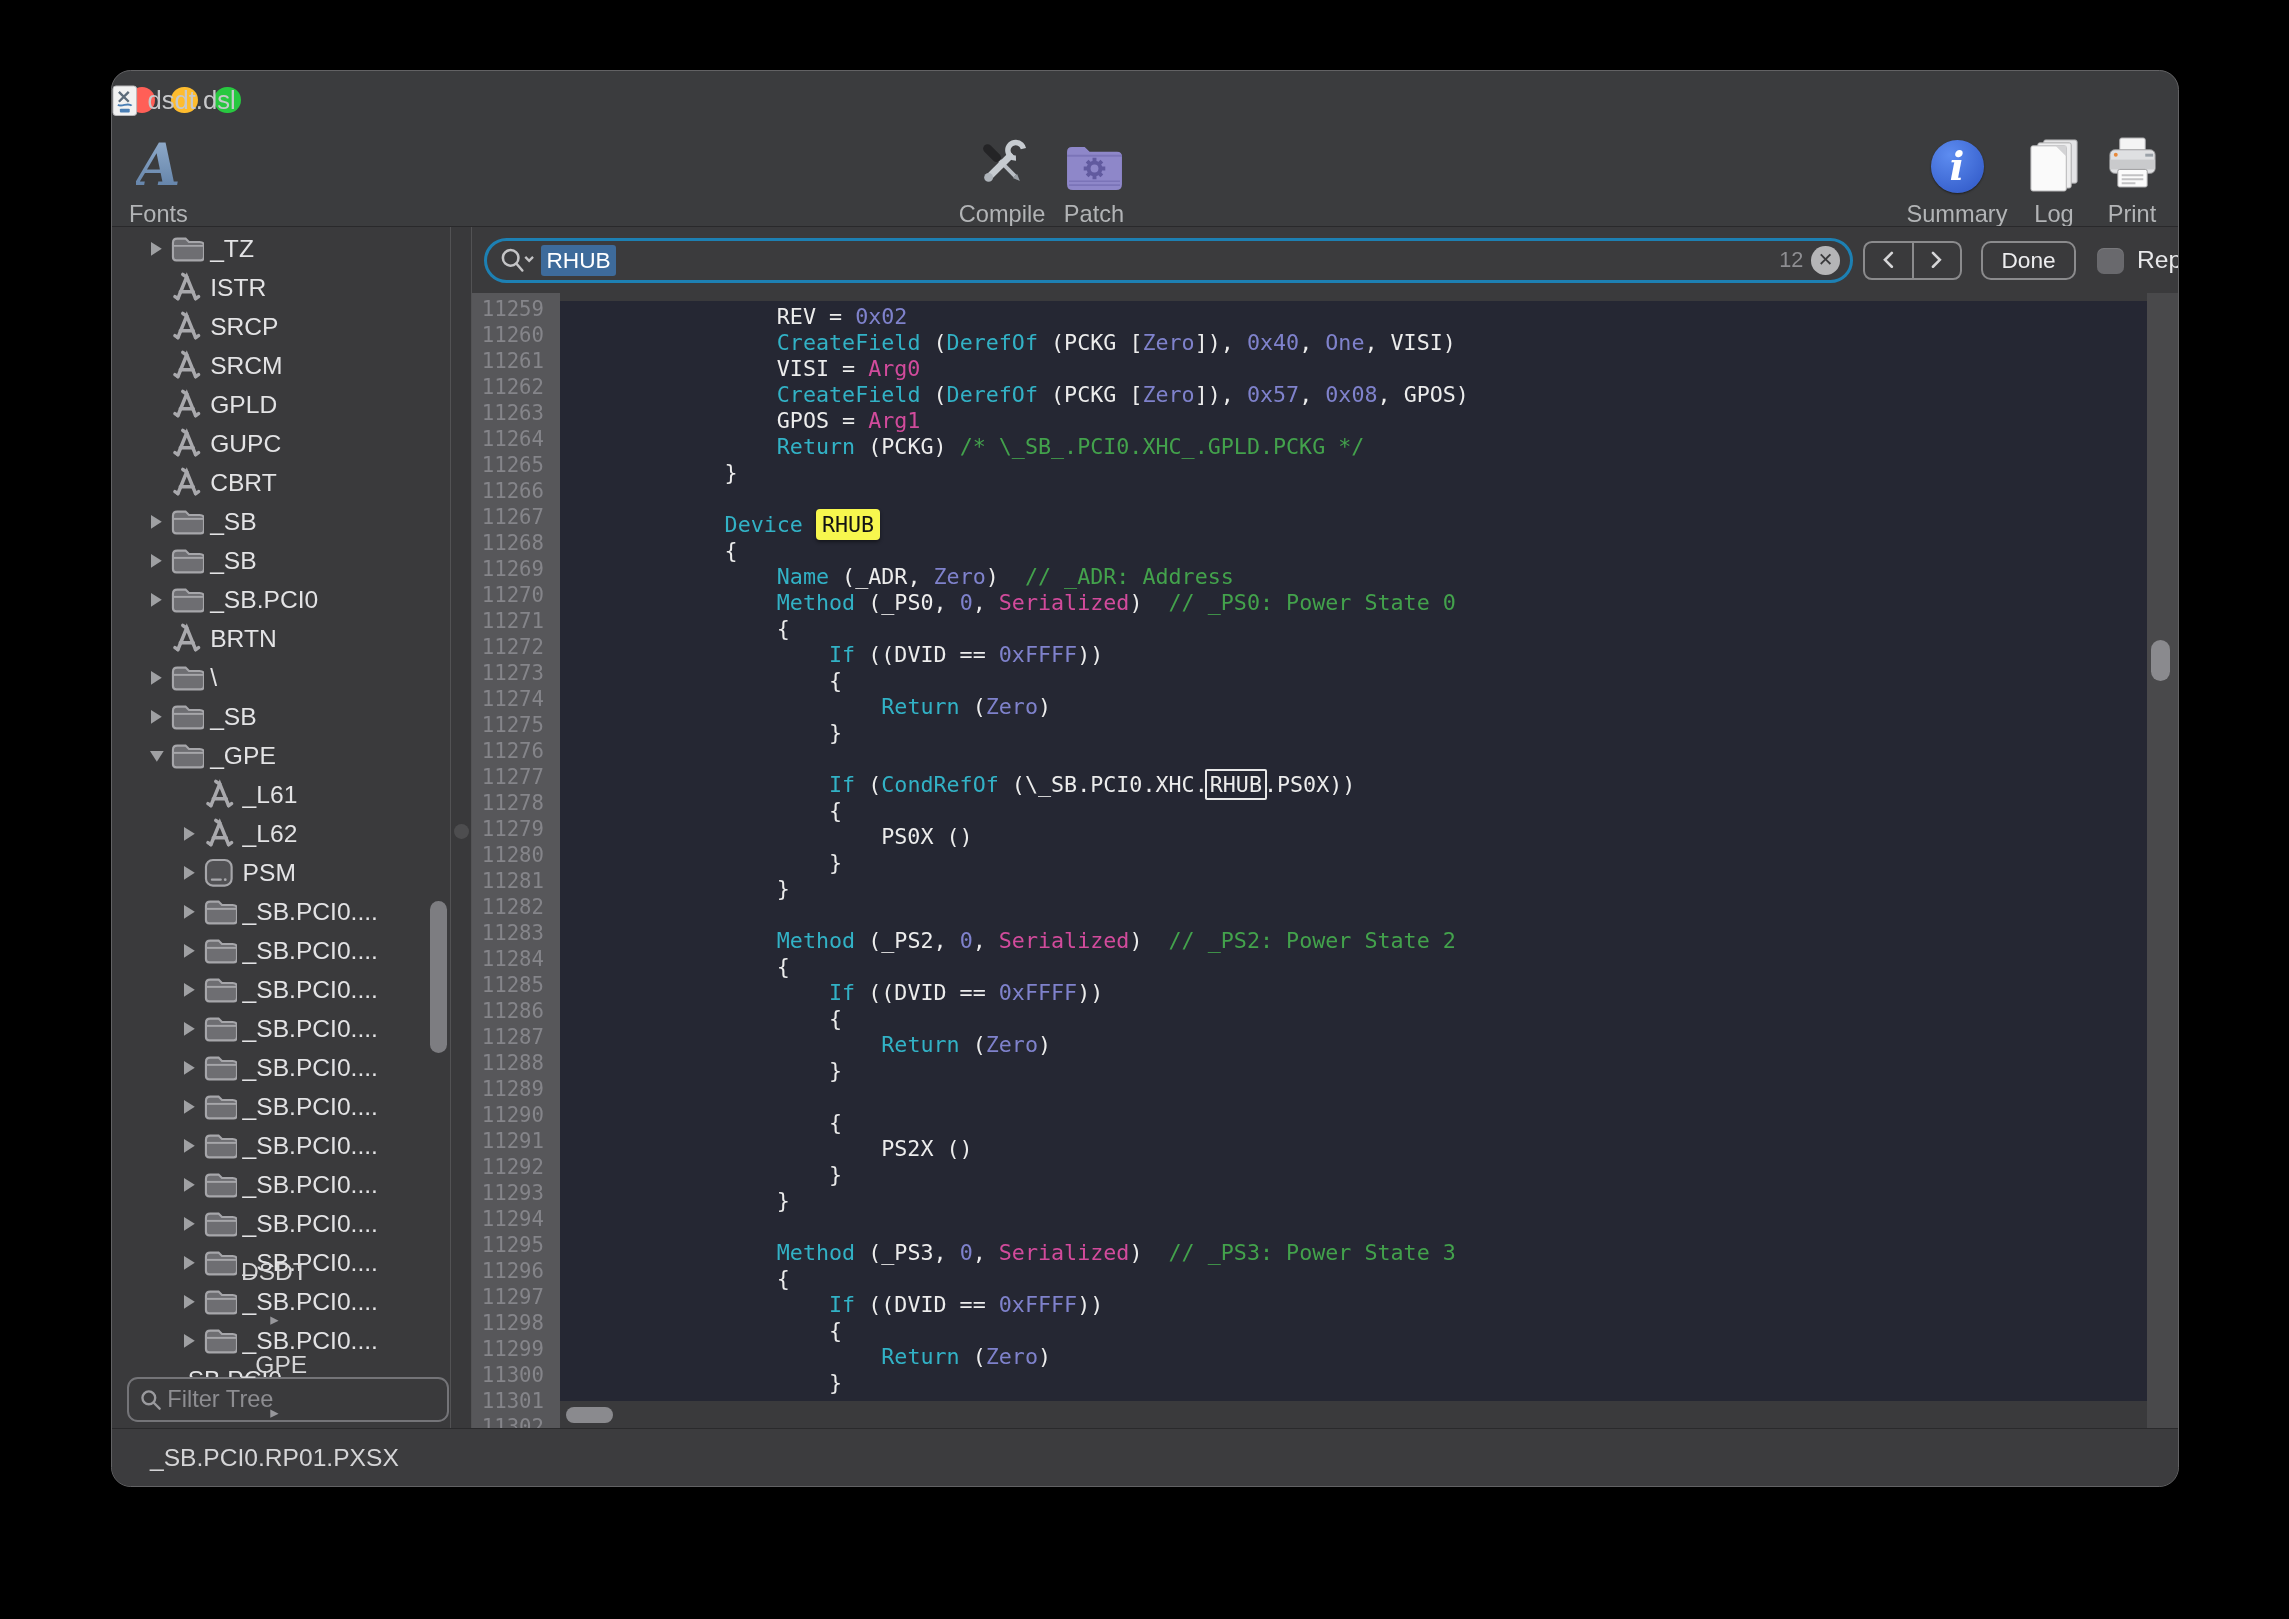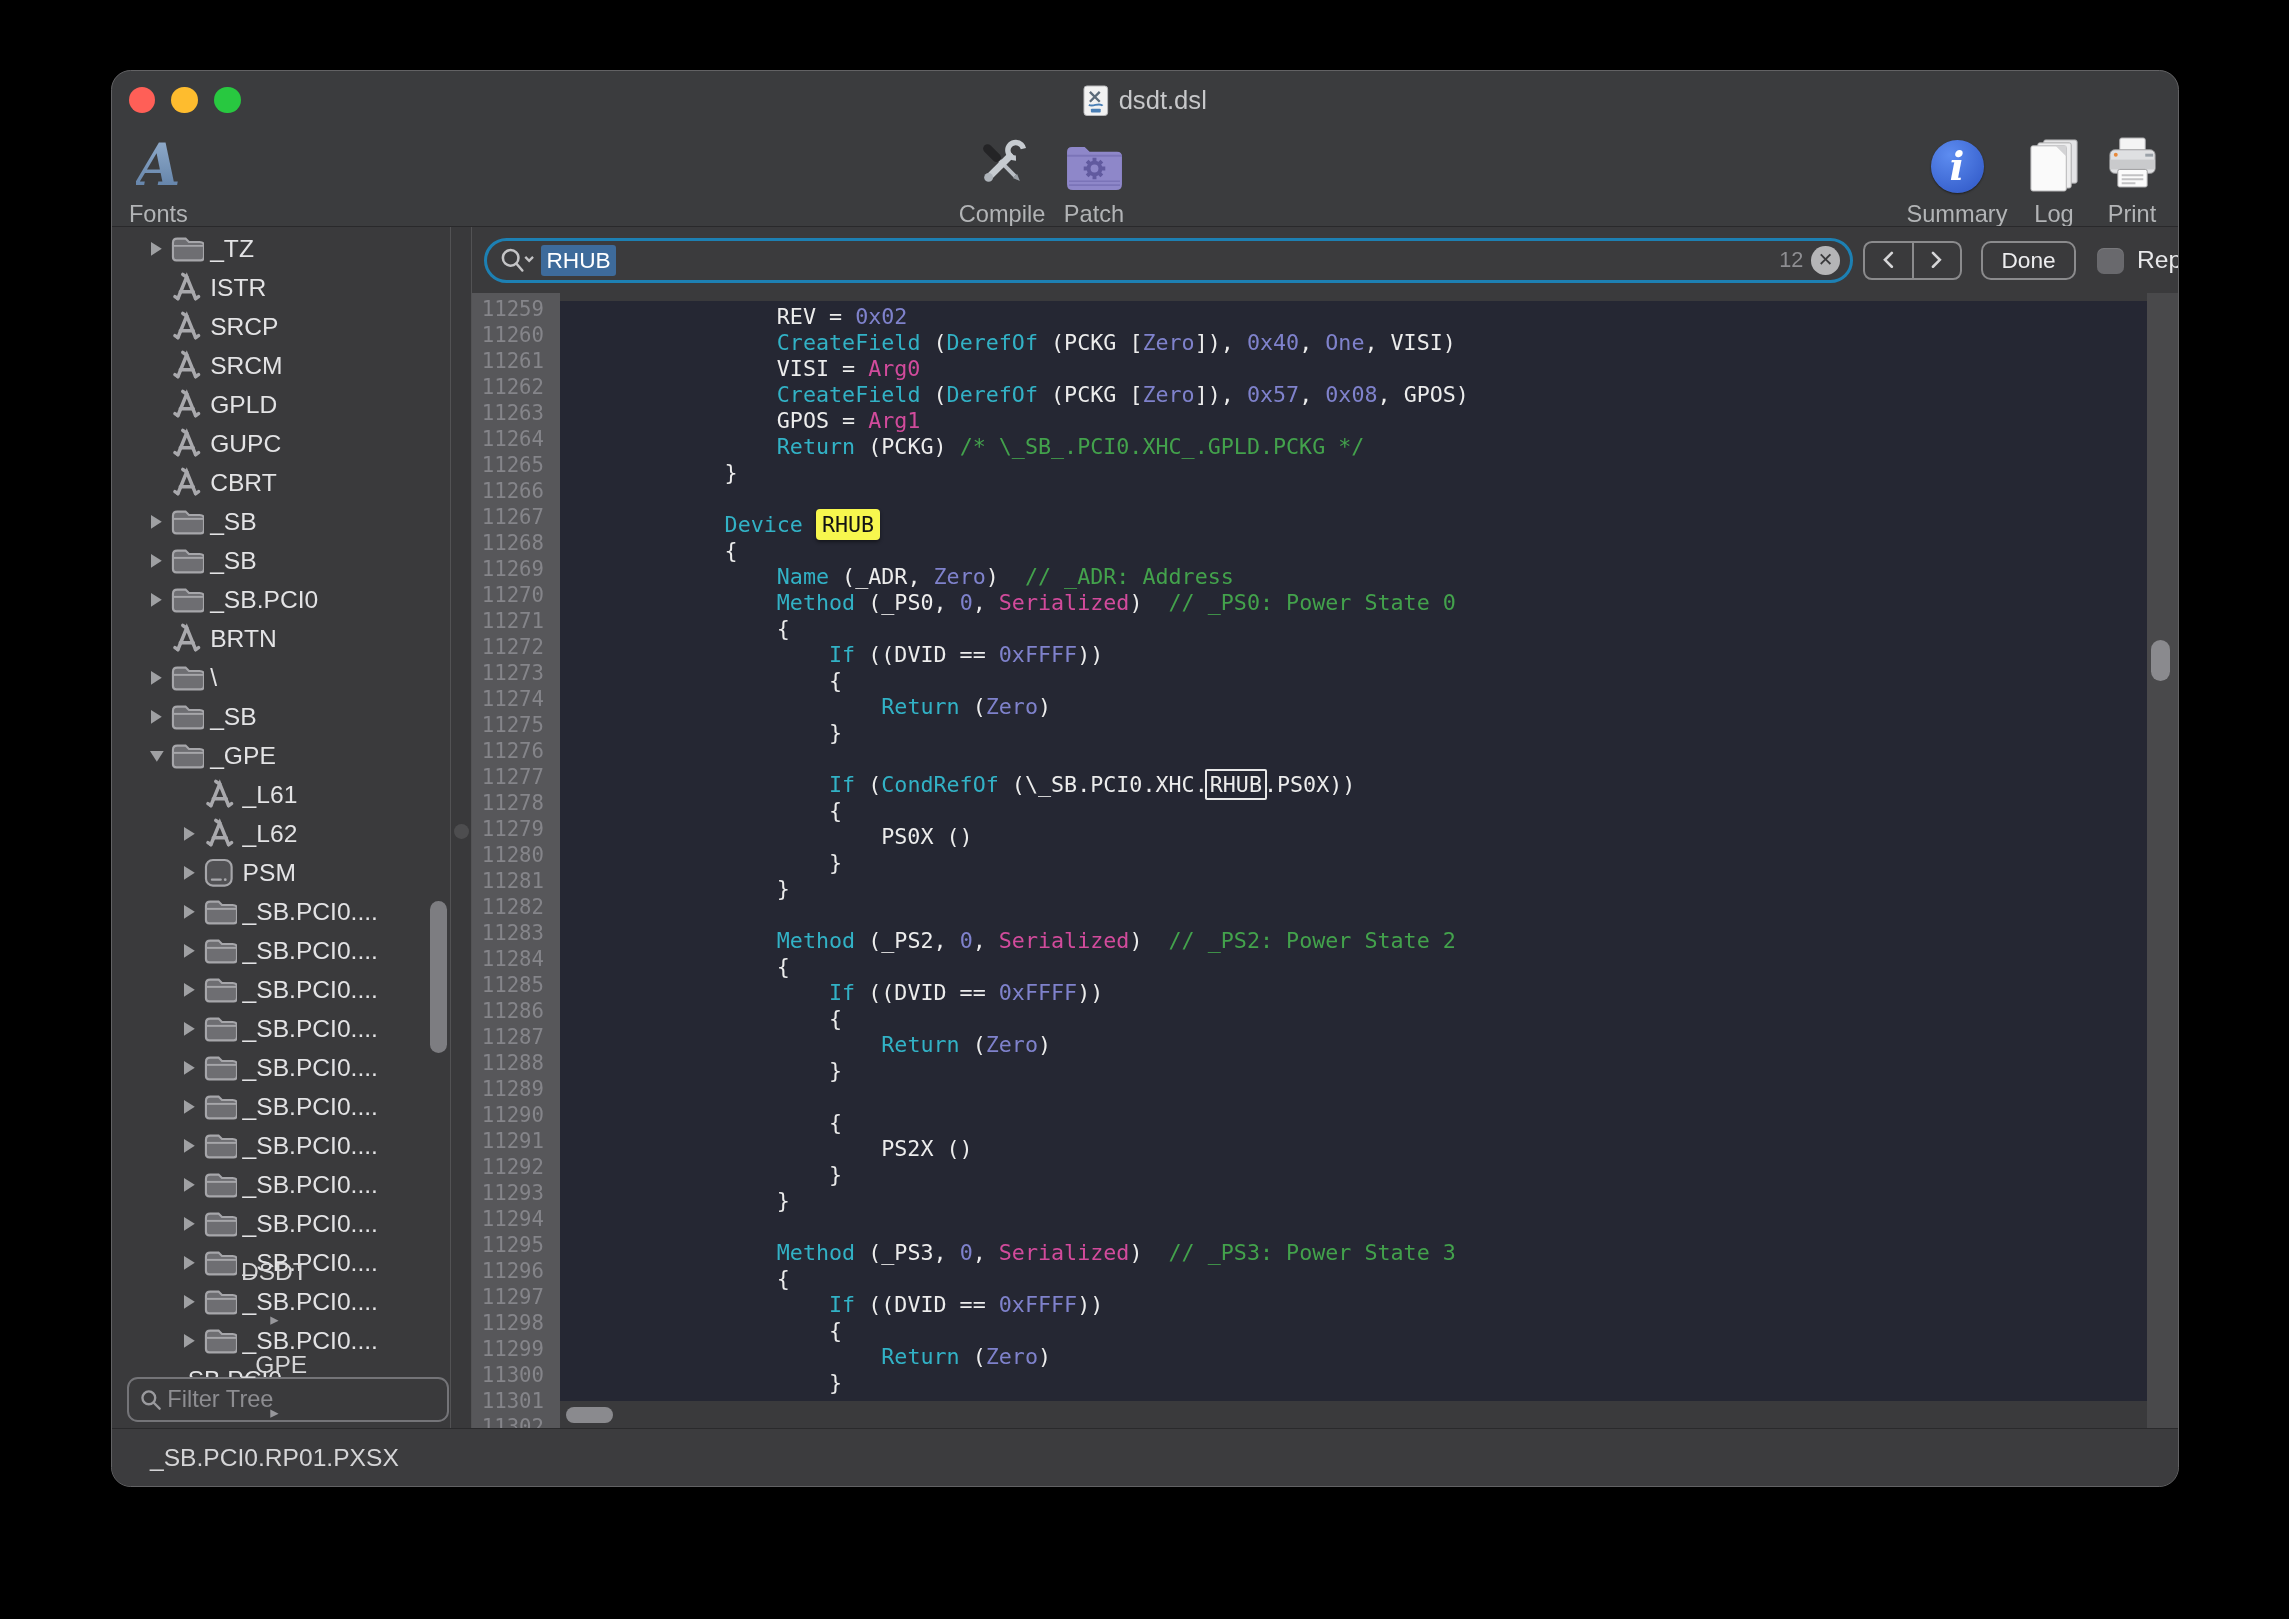--- a/index.html
+++ b/index.html
@@ -16,21 +16,21 @@
     font-family:"Liberation Sans","DejaVu Sans",sans-serif;-webkit-font-smoothing:antialiased;}
   .screen{position:absolute;inset:0;background:#000;}
   .window{position:absolute;left:111px;top:70px;width:2068px;height:1417px;background:var(--win_bg);
     border-radius:19.7px;border:1px solid #626264;overflow:hidden;}
   
   .titlebar{position:absolute;left:0;top:0;right:0;height:59px;}
   .tl{position:absolute;top:15.8px;width:26.6px;height:26.6px;border-radius:50%;}
   .tl.red{left:16.7px;background:var(--light_red);}
   .tl.yellow{left:59px;background:var(--light_yellow);}
   .tl.green{left:102px;background:var(--light_green);}
-  .title-wrap{position:absolute;left:0;right:0;top:9.9px;height:39px;display:flex;align-items:center;justify-content:center;gap:9.9px;}
+  .title-wrap{position:absolute;left:0;right:0;top:9.9px;height:39px;display:flex;align-items:center;gap:9.9px;}
   .title-text{font-size:25.6px;color:#c7c8ca;font-weight:500;}
   
   .toolbar{position:absolute;left:0;top:57px;right:0;height:98px;}
   .tb-item{position:absolute;top:3.9px;width:148px;display:flex;flex-direction:column;align-items:center;gap:7.9px;}
   .tb-icon{height:61px;display:flex;align-items:flex-end;justify-content:center;}
   .tb-label{font-size:23.6px;color:#b2b4b6;}
   .fonts-a{font-family:"DejaVu Serif",serif;font-style:italic;font-weight:bold;font-size:57px;line-height:57px;
     background:linear-gradient(180deg,#93aecd,#5f7fa6);-webkit-background-clip:text;background-clip:text;color:transparent;}
   .summary-circ{width:53px;height:53px;border-radius:50%;background:radial-gradient(circle at 35% 28%,#5d8cf0,#2d55c4);
     display:flex;align-items:center;justify-content:center;box-shadow:0 1px 2px rgba(0,0,0,.5);}

